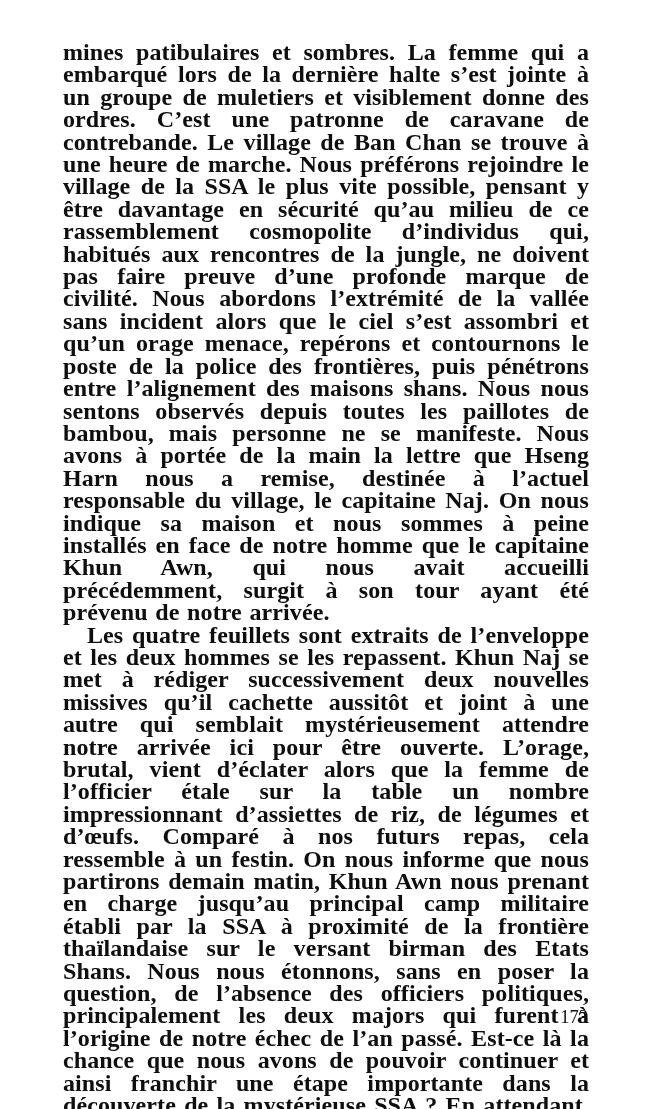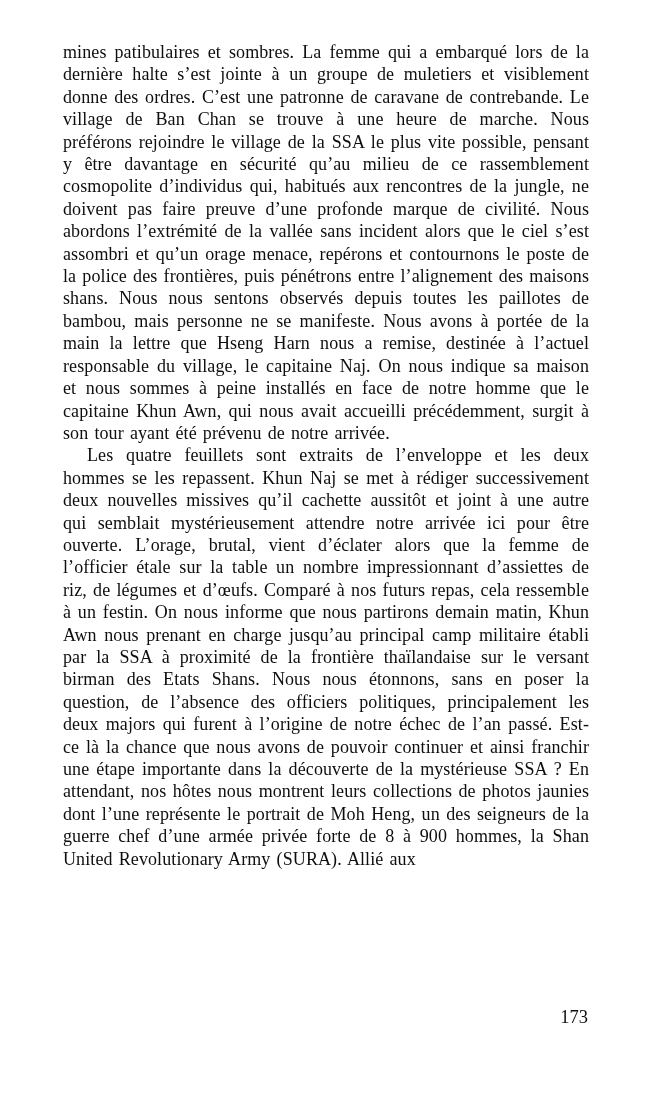--- a/index.html
+++ b/index.html
@@ -20,26 +20,27 @@
     inset: 0;
   }
   .text-block {
     position: absolute;
     top: 41px;
     left: 63px;
     width: 526px;
   }
   .para {
     margin: 0;
-    font-size: 18px;
+    font-size: 24px;
     line-height: 22.4px;
     text-align: justify;
     letter-spacing: 0.1px;
     word-spacing: 1.5px;
     hyphens: none;
+    font-weight: bold;
   }
   .para.indent {
     text-indent: 24px;
   }
   .folio {
     position: absolute;
     top: 1006px;
     right: 62px;
     font-size: 18.5px;
     line-height: 22px;

